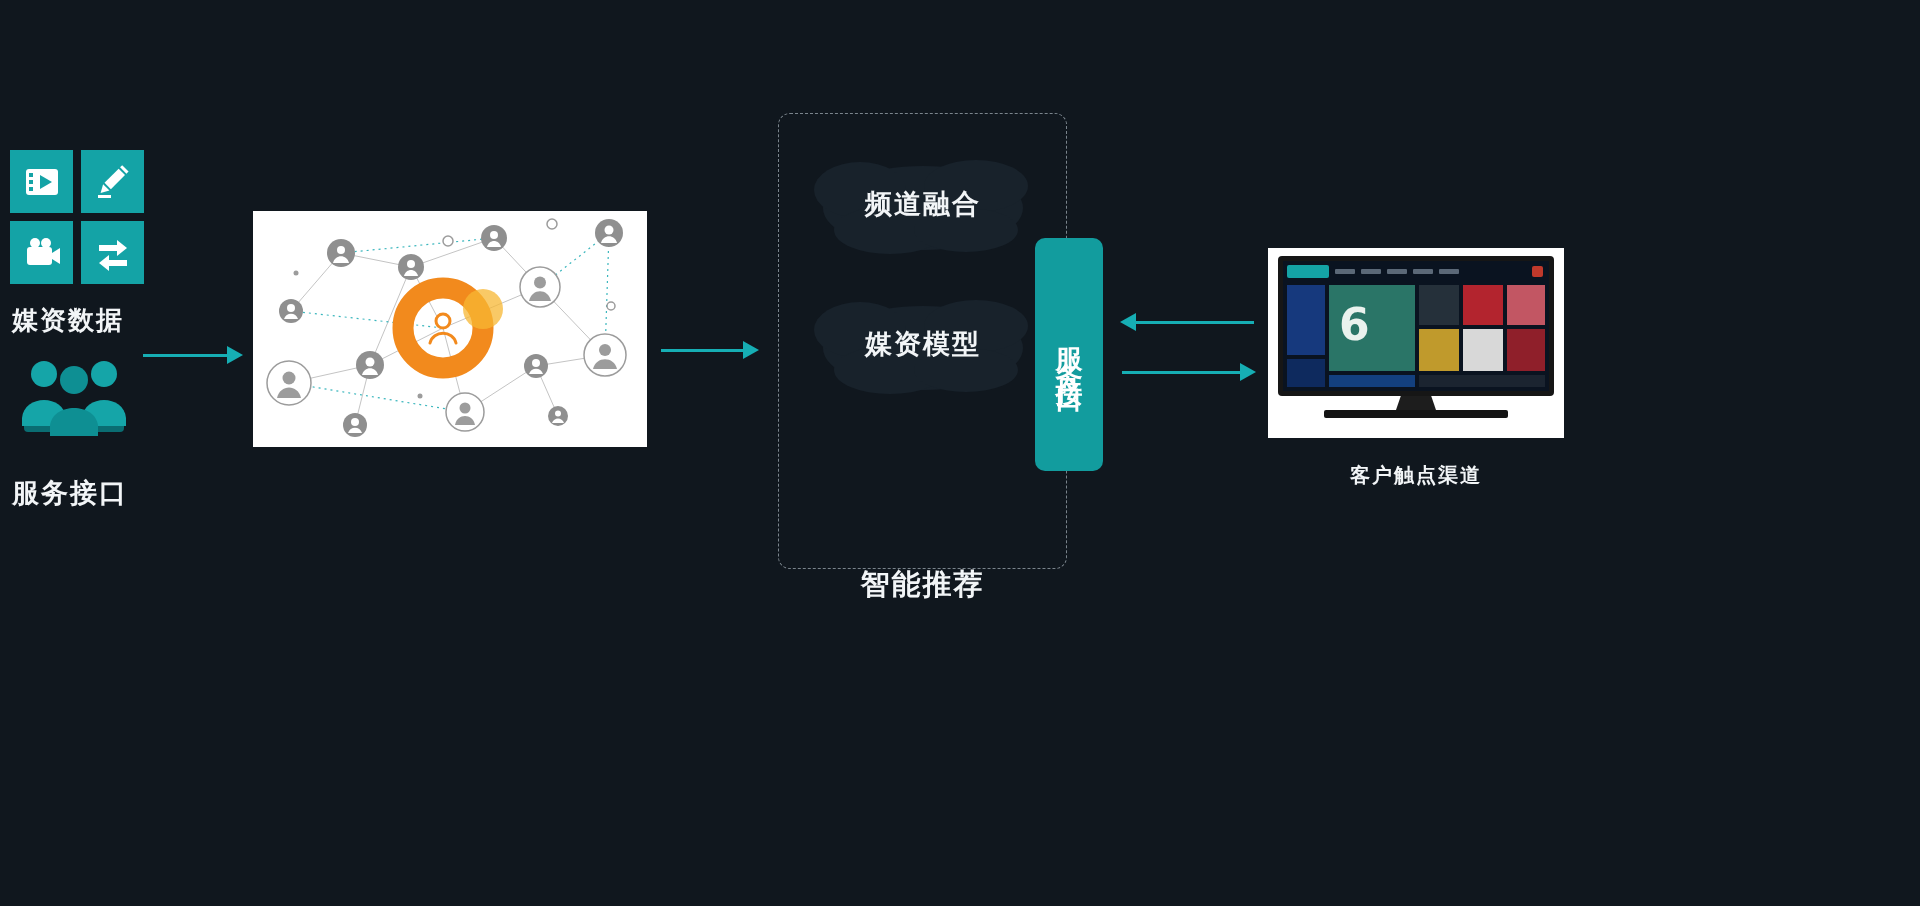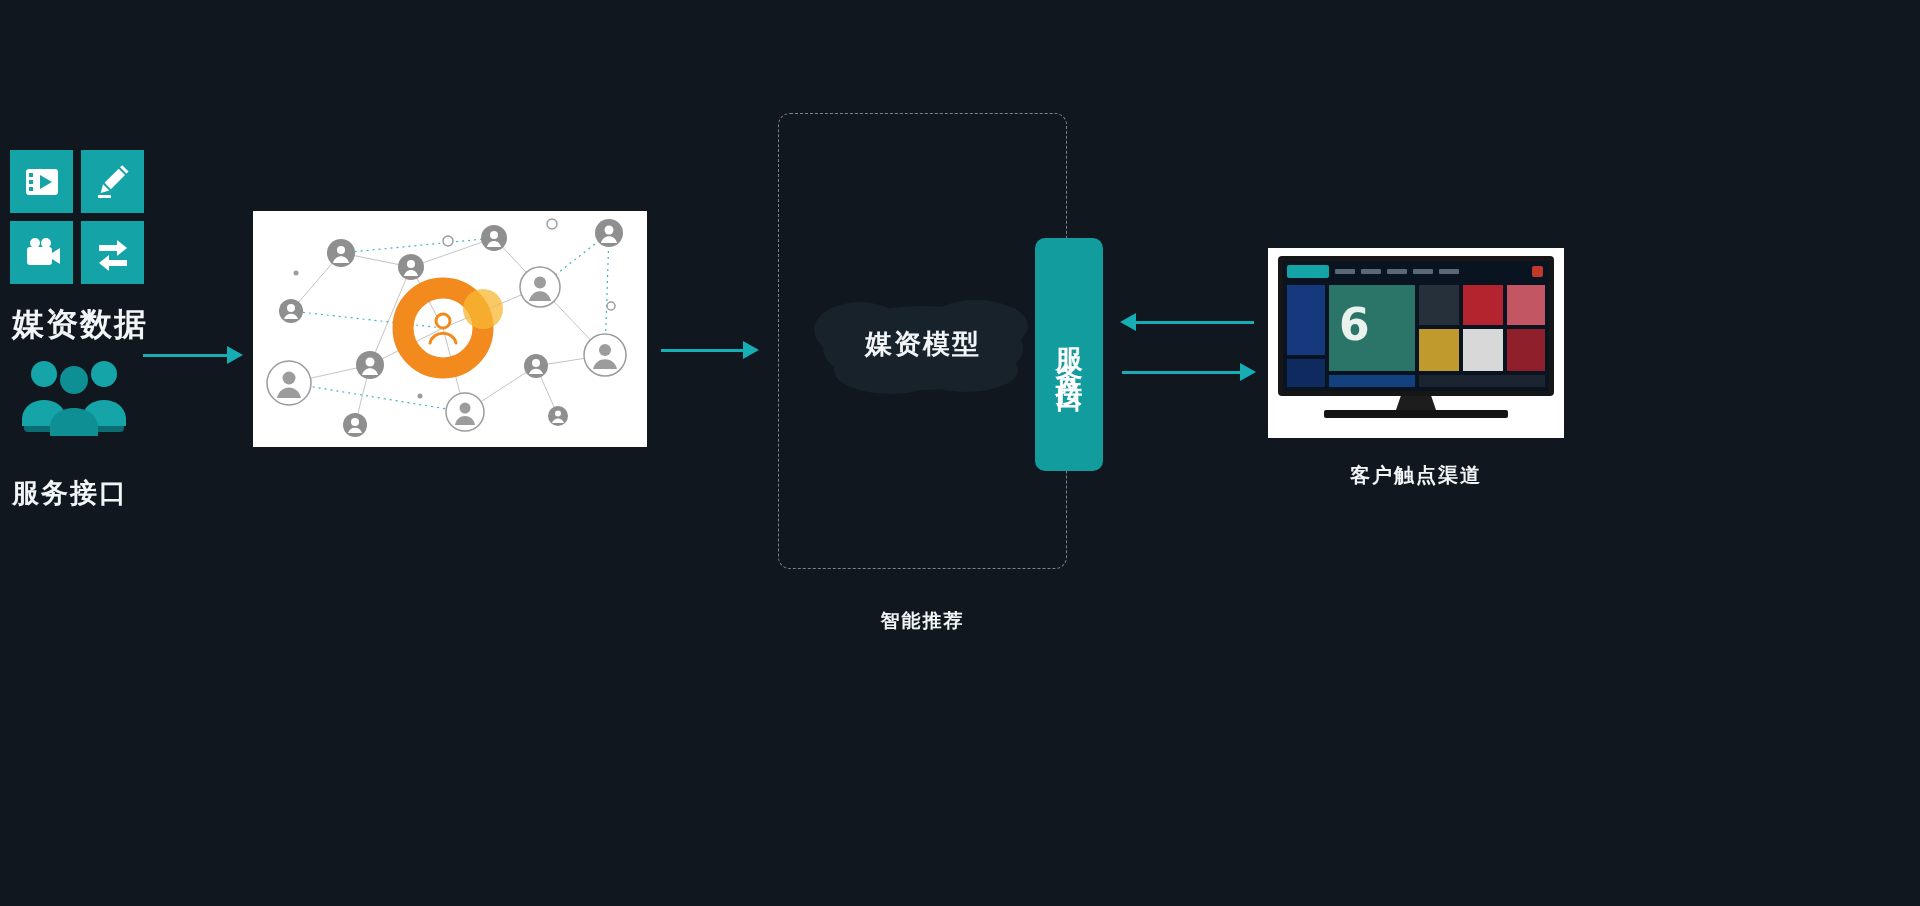--- a/index.html
+++ b/index.html
@@ -102,21 +102,21 @@
       <polygon points="30,20 38,15 38,31 30,26" fill="#ffffff"></polygon>
     </svg>
   </div>
   <div class="icon-tile tile-4">
     <svg width="40" height="40" viewBox="0 0 40 40">
       <polygon points="6,12 24,12 24,7 34,15 24,23 24,18 6,18" fill="#ffffff"></polygon>
       <polygon points="34,27 16,27 16,22 6,30 16,38 16,33 34,33" fill="#ffffff"></polygon>
     </svg>
   </div>
 
-  <div class="label" style="left:12px; top:303px; font-size:32px;">媒资数据</div>
+  <div class="label" style="left:12px; top:303px; font-size:26px;">媒资数据</div>
 
   <div class="audience">
     <svg width="124" height="84" viewBox="0 0 124 84">
       <rect x="12" y="66" width="100" height="10" rx="4" fill="#0a6d72"></rect>
       <circle cx="32" cy="18" r="13" fill="#15a5a8"></circle>
       <path d="M10 62 C12 38 52 38 54 62 L54 70 L10 70 Z" fill="#15a5a8"></path>
       <circle cx="92" cy="18" r="13" fill="#15a5a8"></circle>
       <path d="M70 62 C72 38 112 38 114 62 L114 70 L70 70 Z" fill="#15a5a8"></path>
       <circle cx="62" cy="24" r="14" fill="#0e8f93"></circle>
       <path d="M38 70 C40 46 84 46 86 70 L86 80 L38 80 Z" fill="#0e8f93"></path>
@@ -218,36 +218,48 @@
   </div>
 
 
   <div>
     <div class="h-line" style="left:661px; top:349px; width:82px;"></div>
     <div class="head-r" style="left:743px; top:341px;"></div>
   </div>
 
   <div class="dash-box"></div>
 
+  <div class="cloud cloud-1">
+    <svg width="250" height="112" viewBox="0 0 250 112">
+      <g fill="#18222b">
+        <ellipse cx="125" cy="60" rx="100" ry="42"></ellipse>
+        <ellipse cx="62" cy="42" rx="46" ry="28"></ellipse>
+        <ellipse cx="178" cy="38" rx="52" ry="26"></ellipse>
+        <ellipse cx="92" cy="82" rx="56" ry="24"></ellipse>
+        <ellipse cx="168" cy="82" rx="52" ry="22"></ellipse>
+      </g>
+    </svg>
+    <div class="cloud-label">频道融合</div>
+  </div>
 
   <div class="cloud cloud-2">
     <svg width="250" height="112" viewBox="0 0 250 112">
       <g fill="#18222b">
         <ellipse cx="125" cy="60" rx="100" ry="42"></ellipse>
         <ellipse cx="62" cy="42" rx="46" ry="28"></ellipse>
         <ellipse cx="178" cy="38" rx="52" ry="26"></ellipse>
         <ellipse cx="92" cy="82" rx="56" ry="24"></ellipse>
         <ellipse cx="168" cy="82" rx="52" ry="22"></ellipse>
       </g>
     </svg>
     <div class="cloud-label">媒资模型</div>
   </div>
 
 
-  <div class="label centered" style="left:778px; top:608px; width:289px; font-size:19px;">智能推荐</div>
+  <div class="label centered" style="left:778px; top:565px; width:289px; font-size:29px;">智能推荐</div>
 
   <div class="service-box">
     <div class="service-text">服务接口</div>
   </div>
 
   <div>
     <div class="head-l" style="left:1120px; top:313px;"></div>
     <div class="h-line" style="left:1136px; top:321px; width:118px;"></div>
   </div>
   <div>

